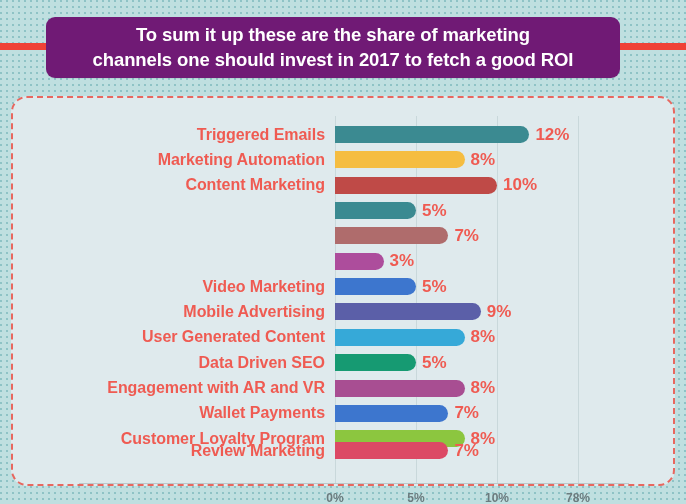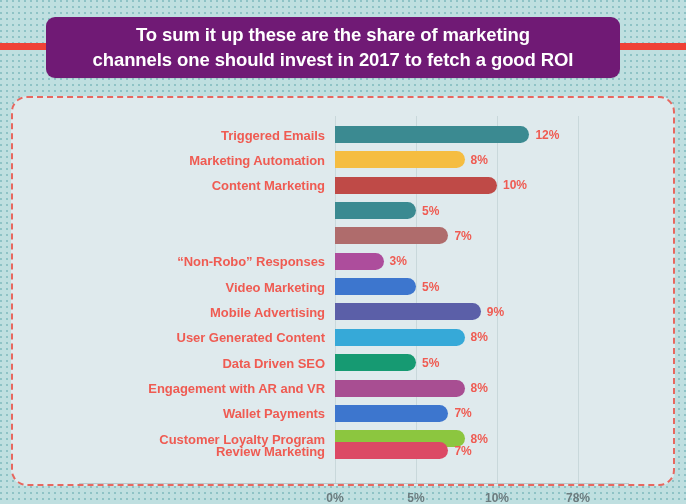--- a/index.html
+++ b/index.html
@@ -91,38 +91,38 @@
     height: 17px;
   }
   .cat-label {
     position: absolute;
     right: 0;
     top: 50%;
     transform: translateY(-50%);
     width: 310px;
     text-align: right;
     color: #ef5b52;
-    font-size: 13px;
+    font-size: 16px;
     font-weight: bold;
     white-space: nowrap;
     letter-spacing: -0.05px;
   }
   .bar {
     position: absolute;
     left: 0;
     top: 0;
     height: 17px;
     border-radius: 0 9px 9px 0;
   }
   .bar-value {
     position: absolute;
     top: 50%;
     transform: translateY(-50%);
     color: #ef5b52;
-    font-size: 12px;
+    font-size: 17px;
     font-weight: bold;
     white-space: nowrap;
   }
 
   
   .gridline {
     position: absolute;
     width: 1px;
     background: #c9d8db;
   }
@@ -182,21 +182,20 @@
       </div>
       <div class="bar-row" style="top: 104.05px; width: 664px;">
         <div class="bar" style="left: 322px; width: 81px; height: 17px; background: rgb(59, 138, 145);"></div>
         <div class="bar-value" style="left: 409px;">5%</div>
       </div>
       <div class="bar-row" style="top: 129.4px; width: 664px;">
         <div class="bar" style="left: 322px; width: 113.4px; height: 17px; background: rgb(175, 108, 108);"></div>
         <div class="bar-value" style="left: 441.4px;">7%</div>
       </div>
       <div class="bar-row" style="top: 154.75px; width: 664px;">
-        <div class="cat-label" style="right: 352px;">“Non-Robo” Responses</div>
         <div class="bar" style="left: 322px; width: 48.6px; height: 17px; background: rgb(173, 77, 156);"></div>
         <div class="bar-value" style="left: 376.6px;">3%</div>
       </div>
       <div class="bar-row" style="top: 180.1px; width: 664px;">
         <div class="cat-label" style="right: 352px;">Video Marketing</div>
         <div class="bar" style="left: 322px; width: 81px; height: 17px; background: rgb(61, 118, 206);"></div>
         <div class="bar-value" style="left: 409px;">5%</div>
       </div>
       <div class="bar-row" style="top: 205.45px; width: 664px;">
         <div class="cat-label" style="right: 352px;">Mobile Advertising</div>

